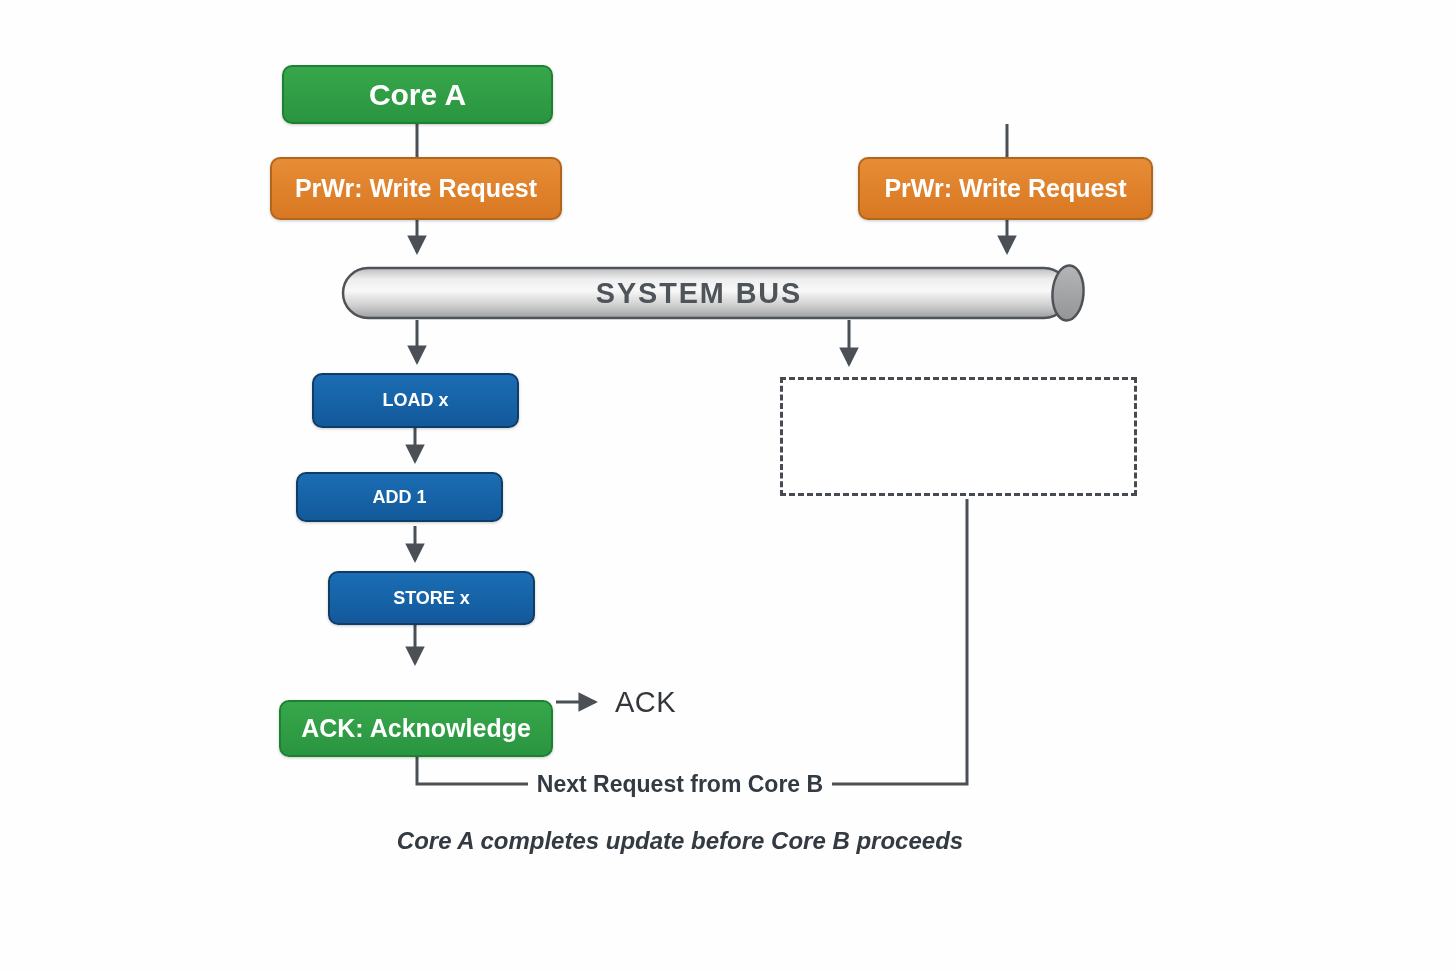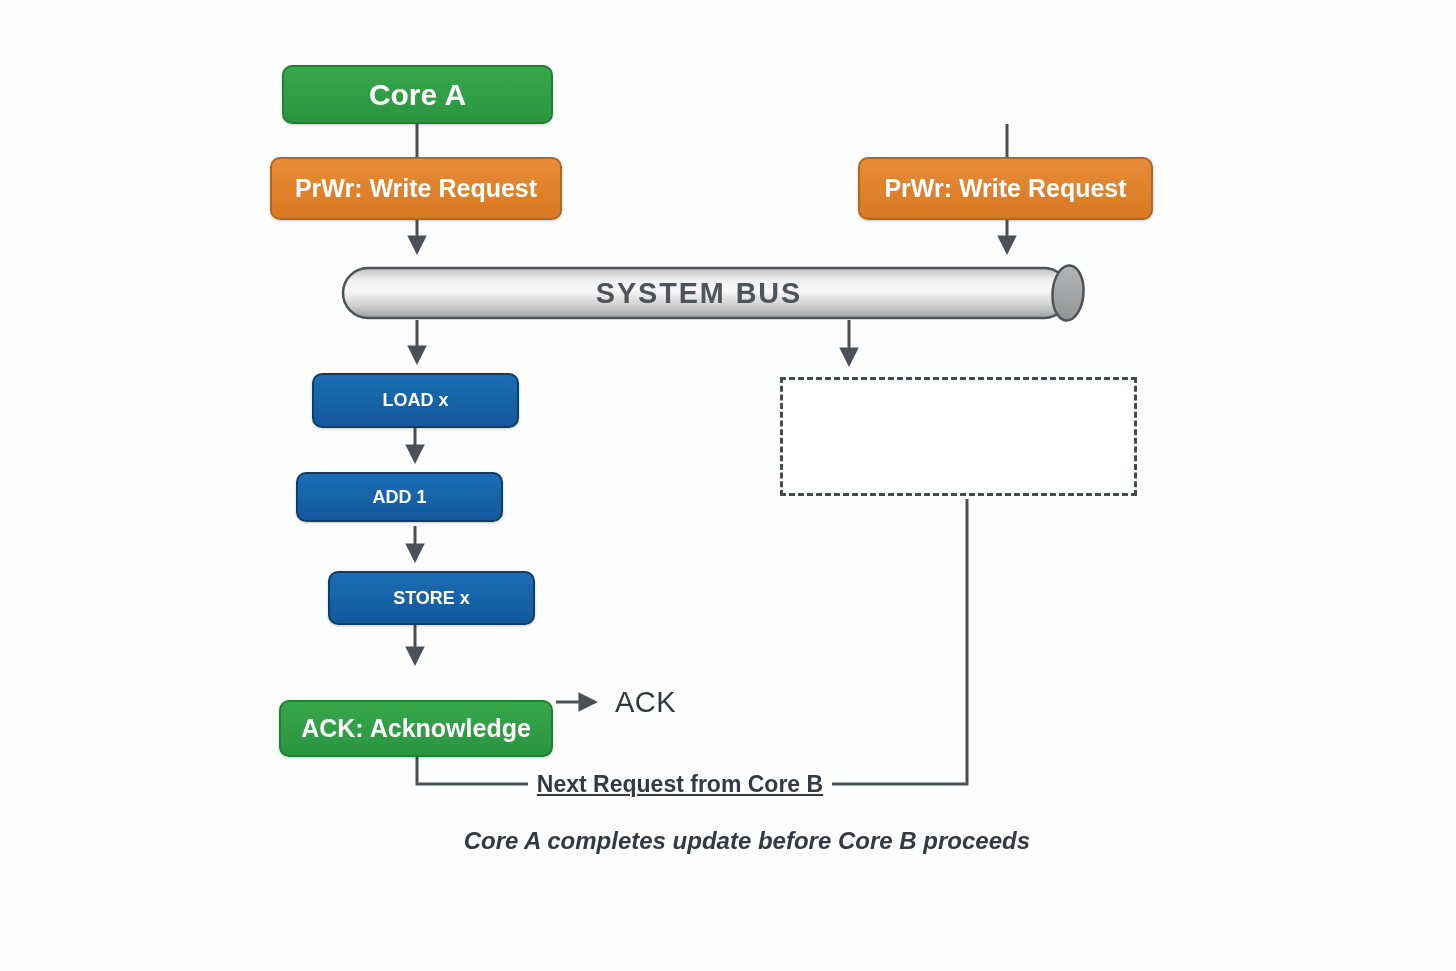--- a/index.html
+++ b/index.html
@@ -83,26 +83,26 @@
     position: absolute;
     left: 615px; top: 685px; height: 34px; line-height: 34px;
     font-size: 29px; font-weight: normal; color: #33373c;
     letter-spacing: 0.5px;
   }
   #next-request {
     position: absolute;
     left: 528px; top: 769px; width: 304px; height: 30px; line-height: 30px;
     background: #fefefe;
     text-align: center;
-    font-size: 23px; font-weight: bold; color: #333a41; text-decoration: underline;
+    font-size: 23px; font-weight: bold; color: #333a41;
   }
   #caption {
     position: absolute;
     left: 330px; top: 827px; width: 700px;
-    text-align: right;
+    text-align: center;
     font-size: 24px; font-style: italic; font-weight: 600;
     color: #333a41;
   }
 </style>
 </head>
 <body>
 
 <div class="stage">
 
   <svg class="layer" viewBox="0 0 1456 971" xmlns="http://www.w3.org/2000/svg">

